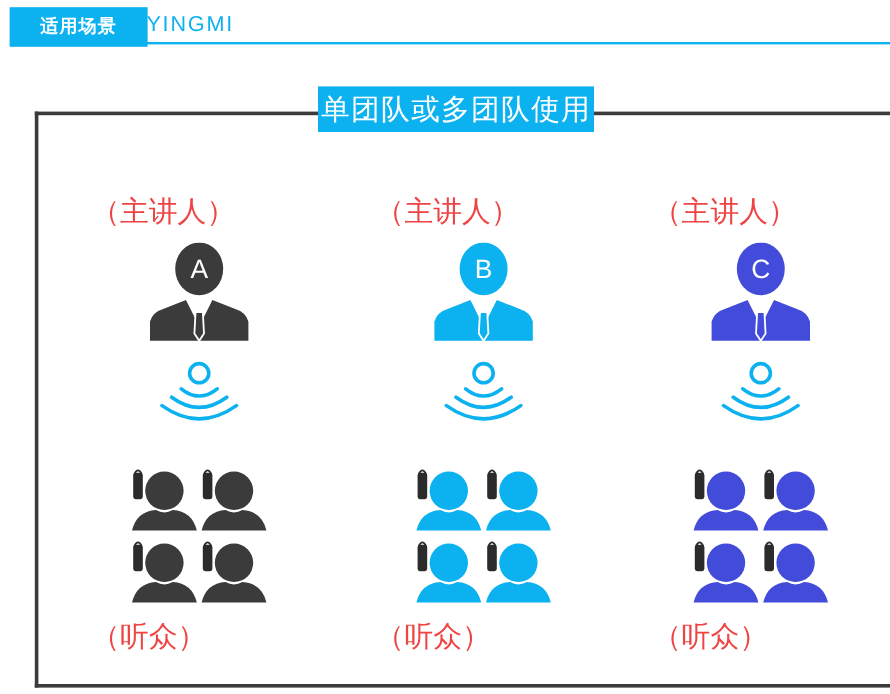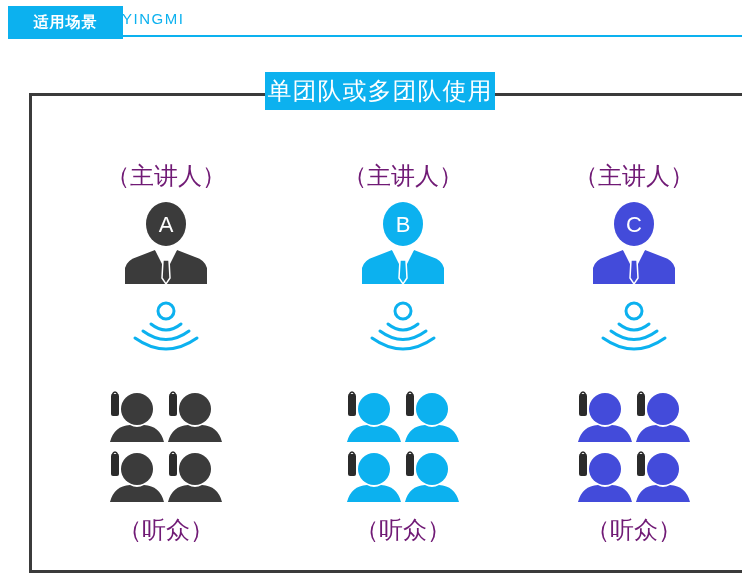--- a/index.html
+++ b/index.html
@@ -2,28 +2,28 @@
 <html><head>
 <meta charset="utf-8">
 <style>
   html, body { margin: 0; padding: 0; background: #ffffff; }
   body { width: 742px; height: 578px; position: relative; overflow: hidden;
          font-family: "DejaVu Sans", "Liberation Sans", sans-serif; }
   .header-tag { position: absolute; left: 8px; top: 6px; width: 115px; height: 33px;
     background: #0cb1ef; color: #fff; font-size: 15px; font-weight: bold;
     display: flex; align-items: center; justify-content: center; letter-spacing: 1px; }
   .header-sub { position: absolute; left: 122px; top: 10px; color: #0cb1ef;
-    font-size: 15px; letter-spacing: 1.5px; font-family: "Liberation Sans", sans-serif; }
+    font-size: 18px; letter-spacing: 1.5px; font-family: "Liberation Sans", sans-serif; }
   .header-line { position: absolute; left: 119px; top: 35px; width: 623px; height: 2px; background: #0cb1ef; }
 
   .frame { position: absolute; left: 29px; top: 93px; width: 760px; height: 480px;
     border-left: 3px solid #3b3b3b; border-top: 3px solid #3b3b3b; border-bottom: 3px solid #3b3b3b; box-sizing: border-box; }
   .frame-title { position: absolute; left: 265px; top: 72px; width: 230px; height: 38px;
     background: #0cb1ef; color: #fff; font-size: 24px; display: flex; align-items: center; justify-content: center; letter-spacing: 1px; }
-  .role { position: absolute; width: 180px; text-align: center; font-size: 24px; color: #701a75; }
+  .role { position: absolute; width: 180px; font-size: 24px; color: #ef4444; }
   .speaker { position: absolute; }
   .signal { position: absolute; }
   .audience { position: absolute; }
 </style>
 </head>
 <body>
 
 <div class="header-tag">适用场景</div>
 <div class="header-sub">YINGMI</div>
 <div class="header-line"></div>

